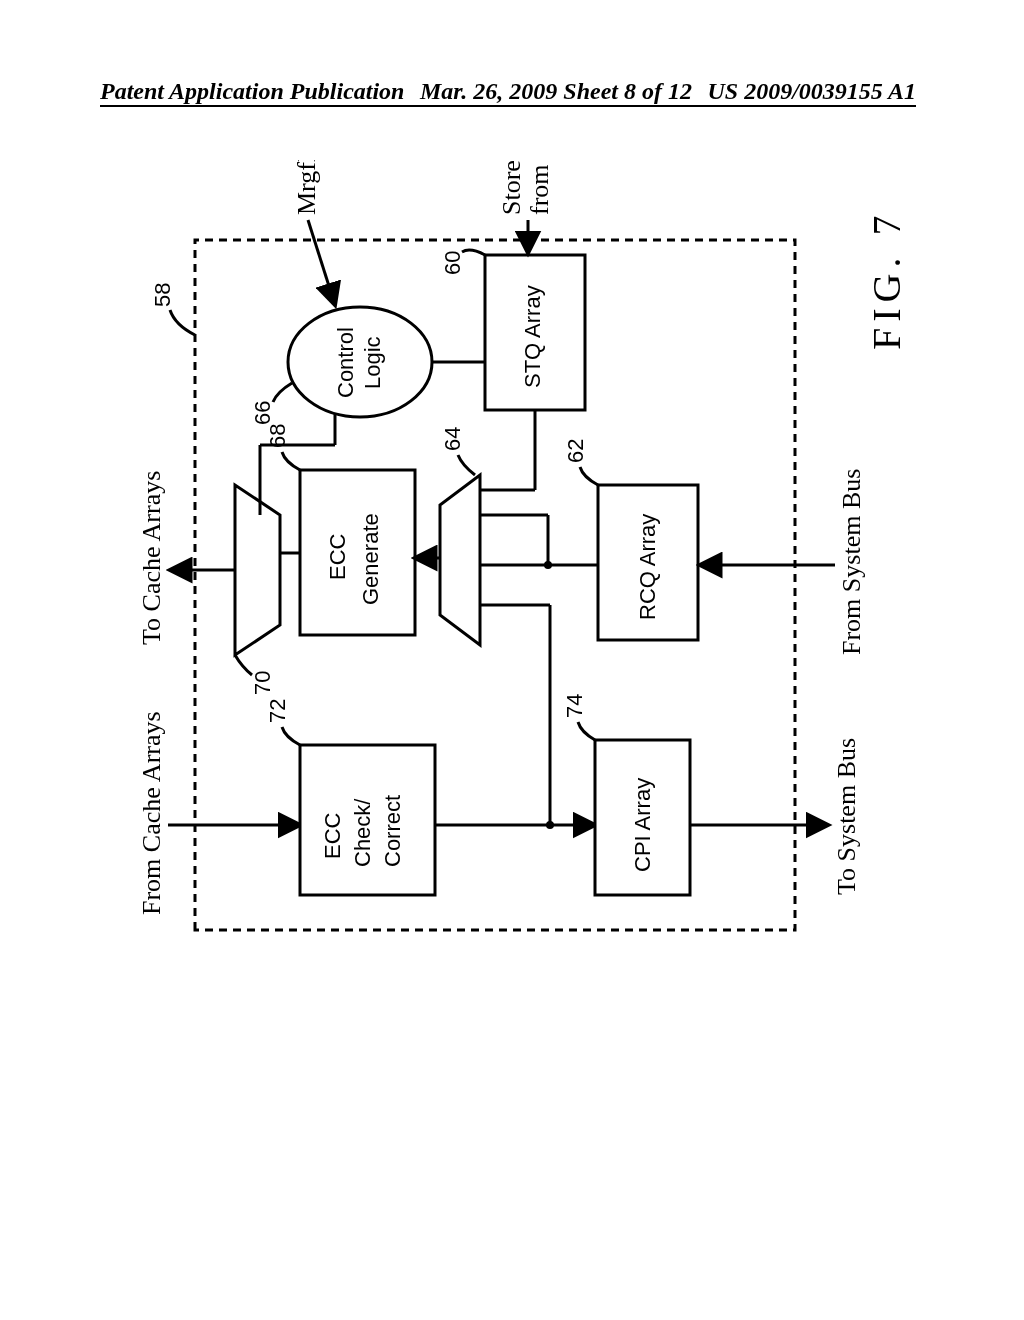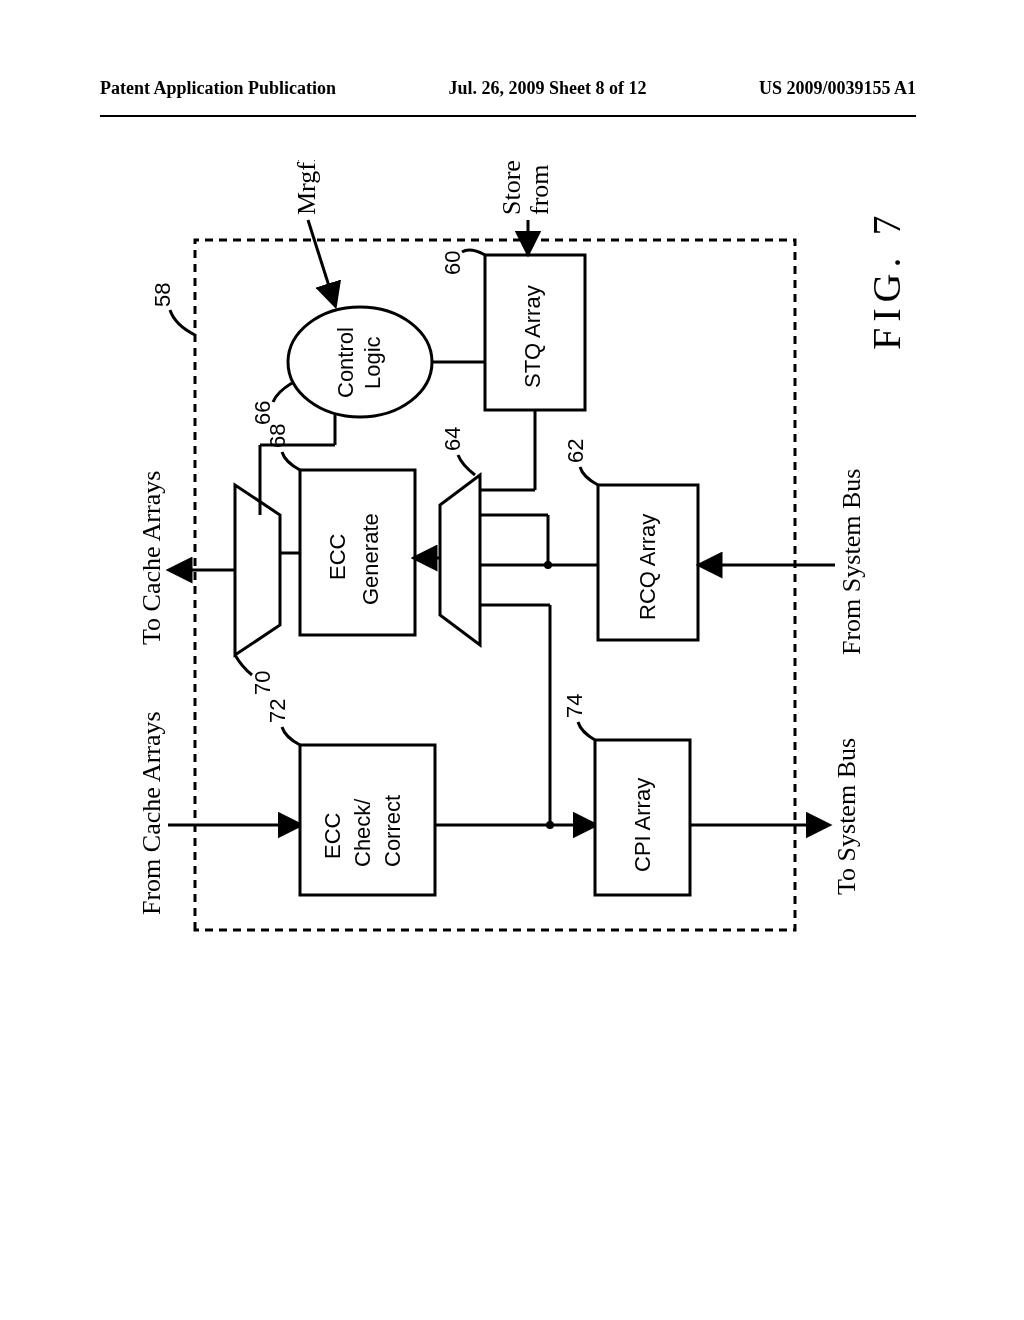--- a/index.html
+++ b/index.html
@@ -16,24 +16,25 @@
     width: 1024px;
     height: 1320px;
   }
   .header {
     position: absolute;
     top: 78px;
     left: 100px;
     right: 108px;
     display: flex;
     justify-content: space-between;
-    font-size: 18px;
+    font-size: 24px;
     font-weight: bold;
     border-bottom: 2px solid #000;
-    padding-bottom: 16px;
+    padding-bottom: 0;
+    font-style: italic;
   }
   .header-left, .header-mid, .header-right { white-space: nowrap; }
   .diagram-wrap {
     position: absolute;
     top: 175px;
     left: 120px;
     width: 800px;
     height: 815px;
     transform: rotate(-90deg);
     transform-origin: 400px 400px;
@@ -44,21 +45,21 @@
   .ln { fill: none; stroke: #000; stroke-width: 3; }
   .txt { font-family: Arial, sans-serif; font-size: 22px; fill: #000; }
   .txt-serif { font-family: "Times New Roman", serif; font-size: 26px; fill: #000; }
 </style>
 </head>
 <body>
 
 <div class="page">
   <div class="header">
     <span class="header-left">Patent Application Publication</span>
-    <span class="header-mid">Jul. 26, 2009  Sheet 8 of 12</span>
+    <span class="header-mid">Mar. 26, 2009  Sheet 8 of 12</span>
     <span class="header-right">US 2009/0039155 A1</span>
   </div>
 
   <div class="diagram-wrap">
     <svg width="815" height="800" viewBox="0 0 815 800">
       <defs>
         <marker id="arr" viewBox="0 0 12 12" refX="10" refY="6" markerWidth="9" markerHeight="9" orient="auto">
           <path d="M0,0 L12,6 L0,12 Z" fill="#000"></path>
         </marker>
       </defs>

